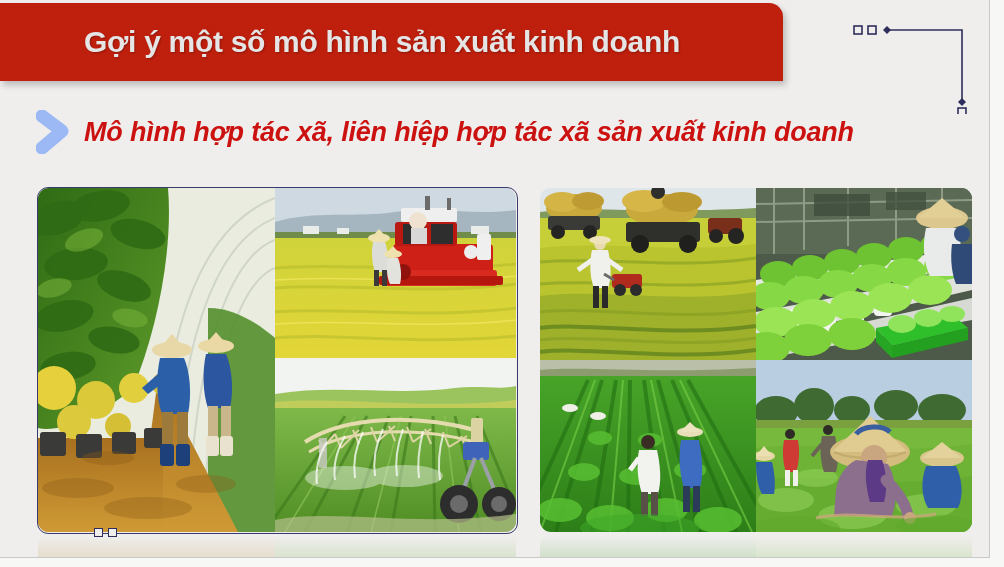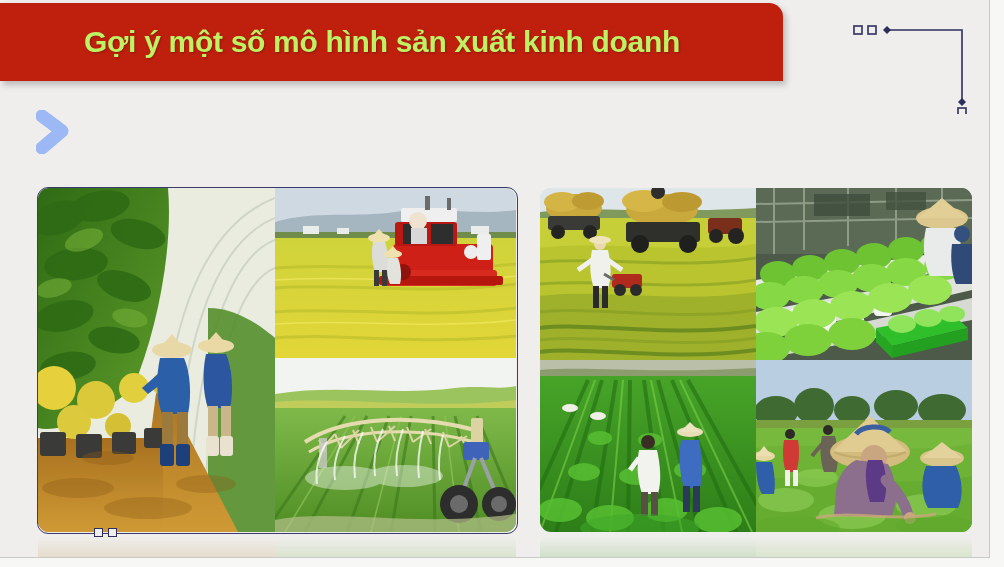--- a/index.html
+++ b/index.html
@@ -14,21 +14,21 @@
 
   
   .title-banner{
     position:absolute;left:0;top:3px;width:783px;height:78px;
     background:#bf1f0d;
     border-top-right-radius:14px;
     box-shadow:3px 4px 6px rgba(0,0,0,.22);
     display:flex;align-items:center;
   }
   .title-text{
-    color:#bef264;font-size:30px;font-weight:bold;
+    color:#e5e5e5;font-size:30px;font-weight:bold;
     letter-spacing:-0.3px;margin-left:84px;white-space:nowrap;
     text-shadow:1px 1px 2px rgba(0,0,0,.25);
   }
 
   
   .subtitle-row{position:absolute;left:36px;top:104px;width:940px;height:56px;display:flex;align-items:center;}
   .chevron{position:relative;width:34px;height:44px;margin-right:14px;flex:none;}
   .chevron svg{display:block;}
   .subtitle-text{
     color:#cc1210;font-size:27px;font-weight:bold;font-style:italic;
@@ -87,20 +87,21 @@
       <rect x="106" y="86" width="8" height="8" fill="none" stroke="#2e2e5c" stroke-width="1.6"></rect>
     </svg>
   </div>
 
   <div class="subtitle-row">
     <div class="chevron">
       <svg width="34" height="44" viewBox="0 0 34 44">
         <path d="M6 6 L26 21 L6 38" fill="none" stroke="#9cb9f5" stroke-width="13" stroke-linecap="round" stroke-linejoin="round"></path>
       </svg>
     </div>
+    <div class="subtitle-text">Mô hình hợp tác xã, liên hiệp hợp tác xã sản xuất kinh doanh</div>
   </div>
 
   <div class="photo-group group-left">
     <div class="grid-left">
 
       <div class="cell cell-tall">
         <svg class="svgfill" viewBox="0 0 237 344" preserveAspectRatio="none">
           <defs>
             <linearGradient id="soilG" x1="0" y1="0" x2="0" y2="1">
               <stop offset="0" stop-color="#a8701f"></stop>

